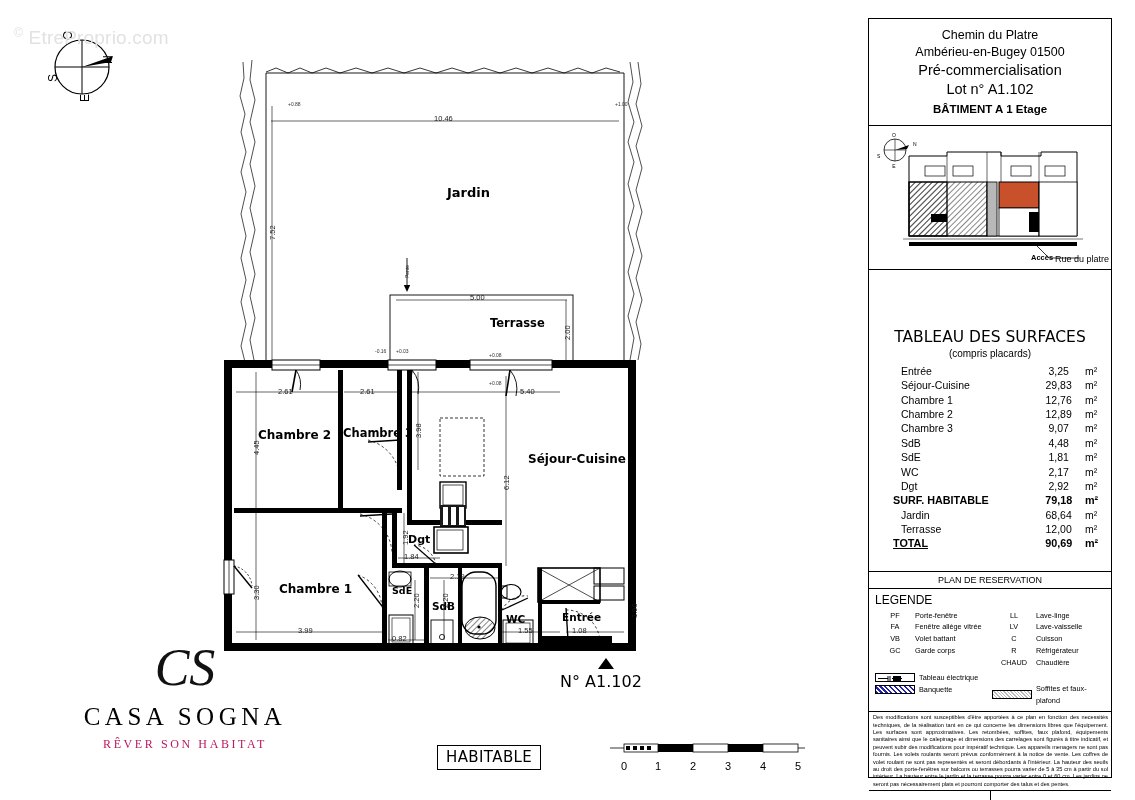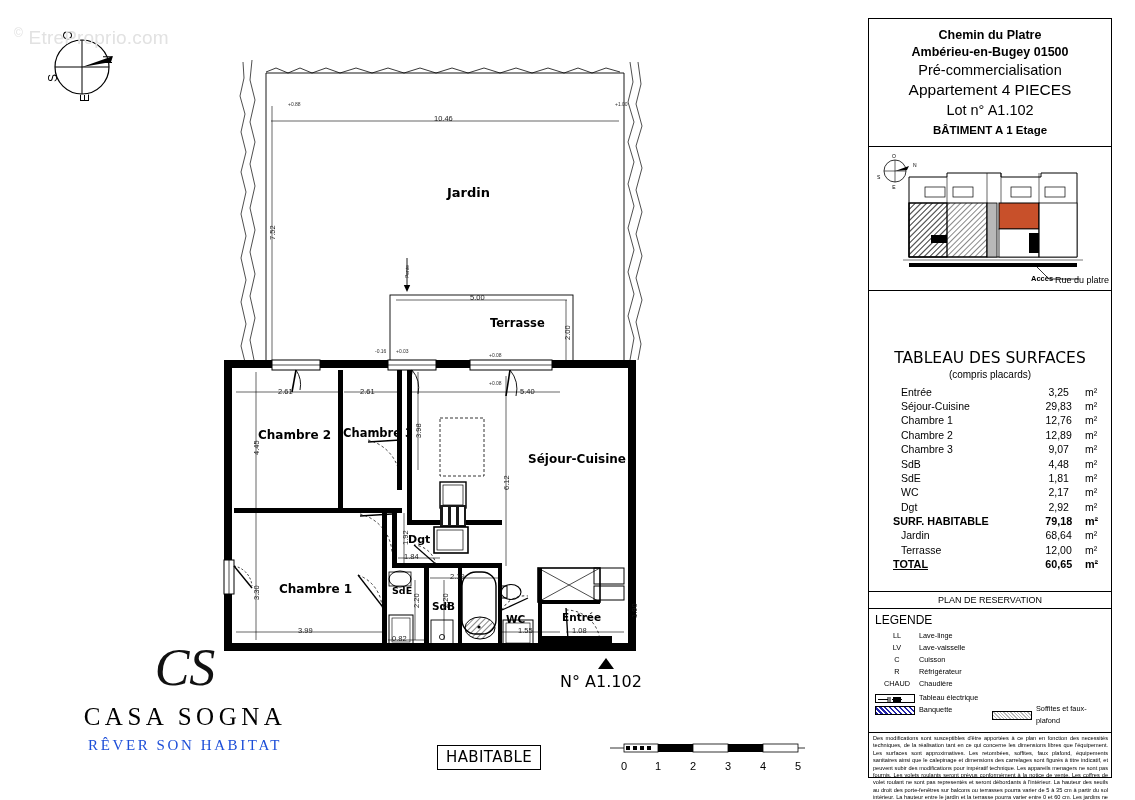--- a/index.html
+++ b/index.html
@@ -48,22 +48,22 @@
   .tiny { position:absolute; font-size:5px; color:#333; white-space:nowrap; }
 
   
   #logo-block { position:absolute; left:60px; top:645px; width:250px; text-align:center; }
   #logo-mark { height:52px; }
   #logo-name {
     font-family:"Liberation Serif", serif; font-size:25px;
     letter-spacing:4.5px; margin-top:2px;
   }
   #logo-tagline {
-    font-family:"Liberation Serif", serif; font-size:15px;
-    letter-spacing:2.6px; margin-top:6px; color:#1d4ed8;
+    font-family:"Liberation Serif", serif; font-size:12px;
+    letter-spacing:2.6px; margin-top:6px; color:#be185d;
   }
 
   
   #lot-marker { position:absolute; left:560px; top:672px; font-size:16px; font-family:"DejaVu Sans",sans-serif; }
   #lot-arrow { position:absolute; left:598px; top:658px; width:0;height:0;
     border-left:8px solid transparent;border-right:8px solid transparent;border-bottom:11px solid #000; }
 
   
   #provisoire {
     position:absolute; left:437px; top:745px; padding:2px 8px 3px;
@@ -78,21 +78,21 @@
 
   
   #right-panel {
     position:absolute; left:868px; top:18px; width:244px; height:760px;
     border:1.6px solid #000; background:#fff;
   }
   .rp-sec { border-bottom:1.6px solid #000; }
 
   #addr-block { text-align:center; padding:8px 6px 7px; }
   #addr-block div { line-height:1.34; }
-  .a-sm { font-size:12.5px;font-weight:bold; }
+  .a-sm { font-size:12.5px; }
   .a-md { font-size:14.5px; }
   .a-lg { font-size:15.5px; }
   .a-bold { font-size:11.5px; font-weight:bold; padding-top:3px; }
 
   
   #siteplan { height:144px; position:relative; }
   #siteplan svg { display:block; }
 
   
   #surf-title { text-align:center; font-size:15.5px; padding-top:14px; font-family:"DejaVu Sans",sans-serif;margin-top:44px;}
@@ -402,21 +402,20 @@
     <div id="logo-name">CASA SOGNA</div>
     <div id="logo-tagline">RÊVER SON HABITAT</div>
   </div>
 
   <div id="right-panel">
 
     <div class="rp-sec" id="addr-block">
       <div class="a-sm">Chemin du Platre</div>
       <div class="a-sm">Ambérieu-en-Bugey 01500</div>
       <div class="a-md">Pré-commercialisation</div>
-      <div class="a-lg">Appartement 4 PIECES</div>
       <div class="a-md">Lot n° A1.102</div>
       <div class="a-bold">BÂTIMENT A 1 Etage</div>
     </div>
 
     <div class="rp-sec" id="siteplan">
       <svg width="241" height="142" viewBox="0 0 241 142">
 
         <circle cx="26" cy="24" r="11" fill="none" stroke="#000" stroke-width="0.8"></circle>
         <line x1="26" y1="13" x2="26" y2="35" stroke="#000" stroke-width="0.6"></line>
         <line x1="15" y1="24" x2="37" y2="24" stroke="#000" stroke-width="0.6"></line>
@@ -518,33 +517,51 @@
               <td class="vl">68,64</td>
               <td class="un">m²</td>
             </tr>
             <tr>
               <td class="nm">Terrasse</td>
               <td class="vl">12,00</td>
               <td class="un">m²</td>
             </tr>
             <tr class="bold tot">
               <td class="nm">TOTAL</td>
-              <td class="vl">60,65</td>
+              <td class="vl">90,69</td>
               <td class="un">m²</td>
             </tr>
           </tbody>
       </table>
       <div style="height:20px"></div>
     </div>
 
     <div id="res-title">PLAN DE RESERVATION</div>
 
     <div class="rp-sec" id="leg-wrap">
       <div id="leg-head">LEGENDE</div>
       <div class="leg-cols">
+        <div class="leg-col" id="leg-left">
+            <div class="leg-row">
+              <div class="leg-code">PF</div>
+              <div class="leg-txt">Porte-fenêtre</div>
+            </div>
+            <div class="leg-row">
+              <div class="leg-code">FA</div>
+              <div class="leg-txt">Fenêtre allège vitrée</div>
+            </div>
+            <div class="leg-row">
+              <div class="leg-code">VB</div>
+              <div class="leg-txt">Volet battant</div>
+            </div>
+            <div class="leg-row">
+              <div class="leg-code">GC</div>
+              <div class="leg-txt">Garde corps</div>
+            </div>
+          </div>
         <div class="leg-col" id="leg-right">
             <div class="leg-row">
               <div class="leg-code r2">LL</div>
               <div class="leg-txt">Lave-linge</div>
             </div>
             <div class="leg-row">
               <div class="leg-code r2">LV</div>
               <div class="leg-txt">Lave-vaisselle</div>
             </div>
             <div class="leg-row">

